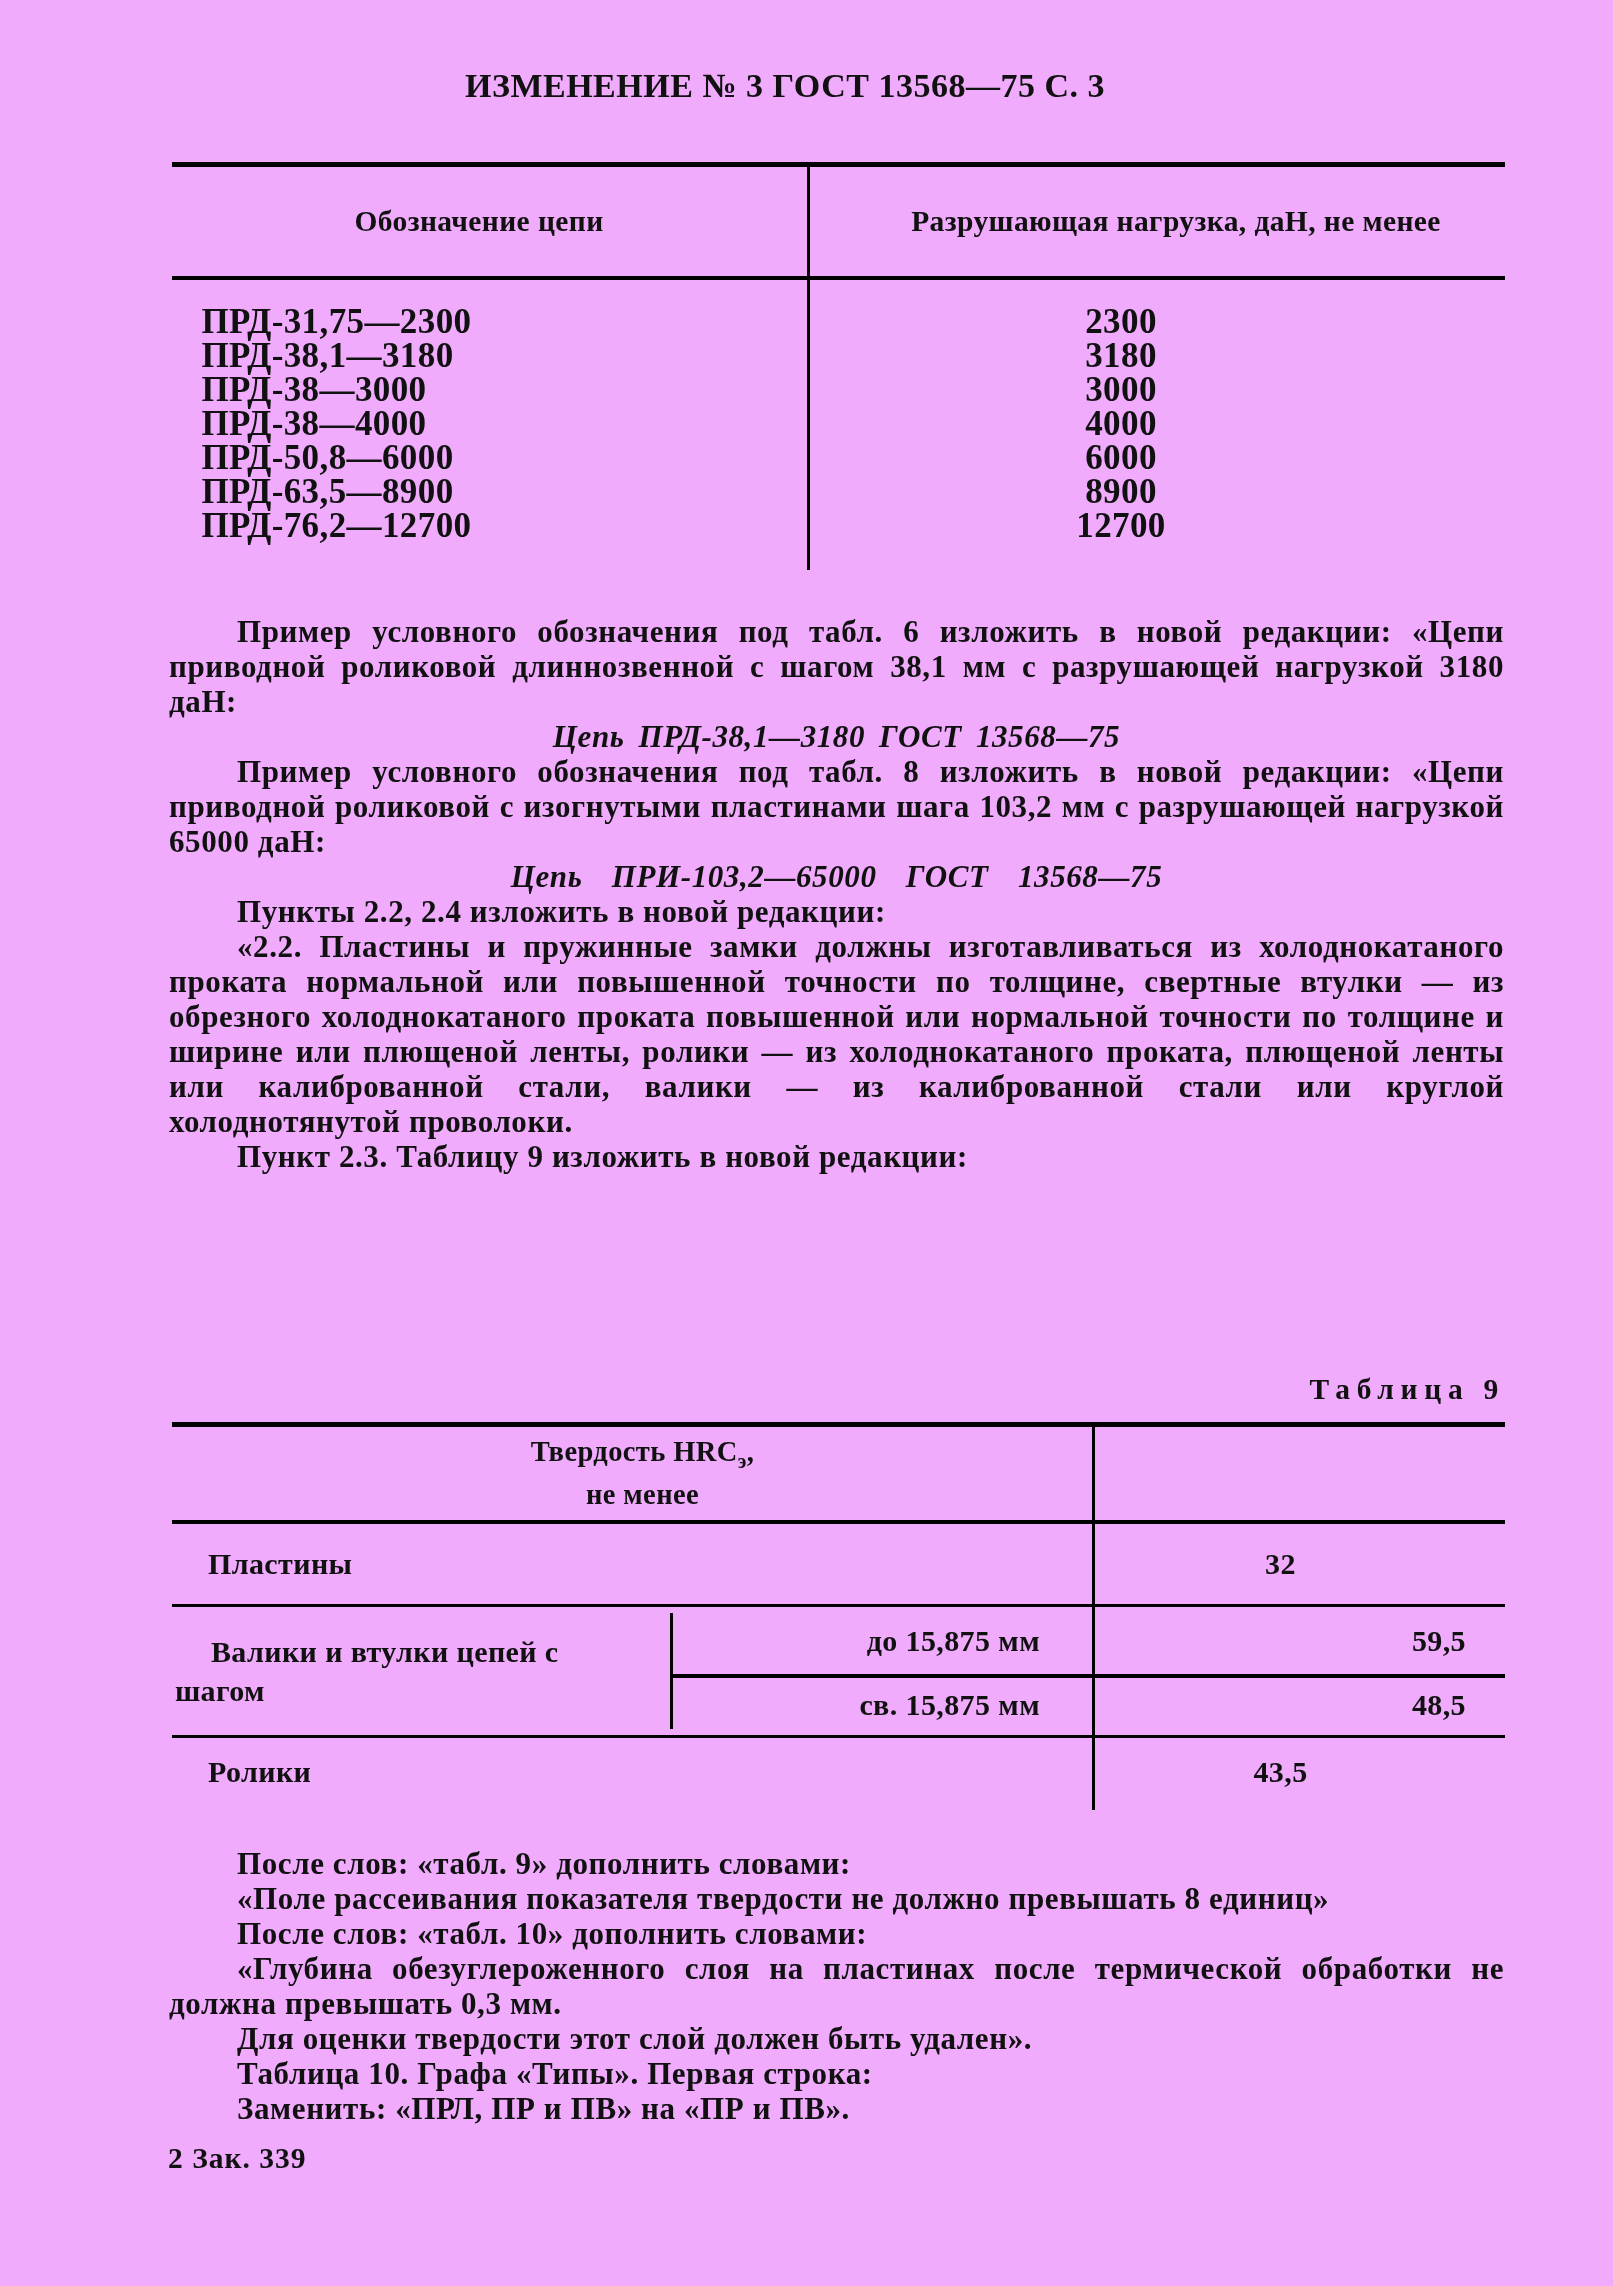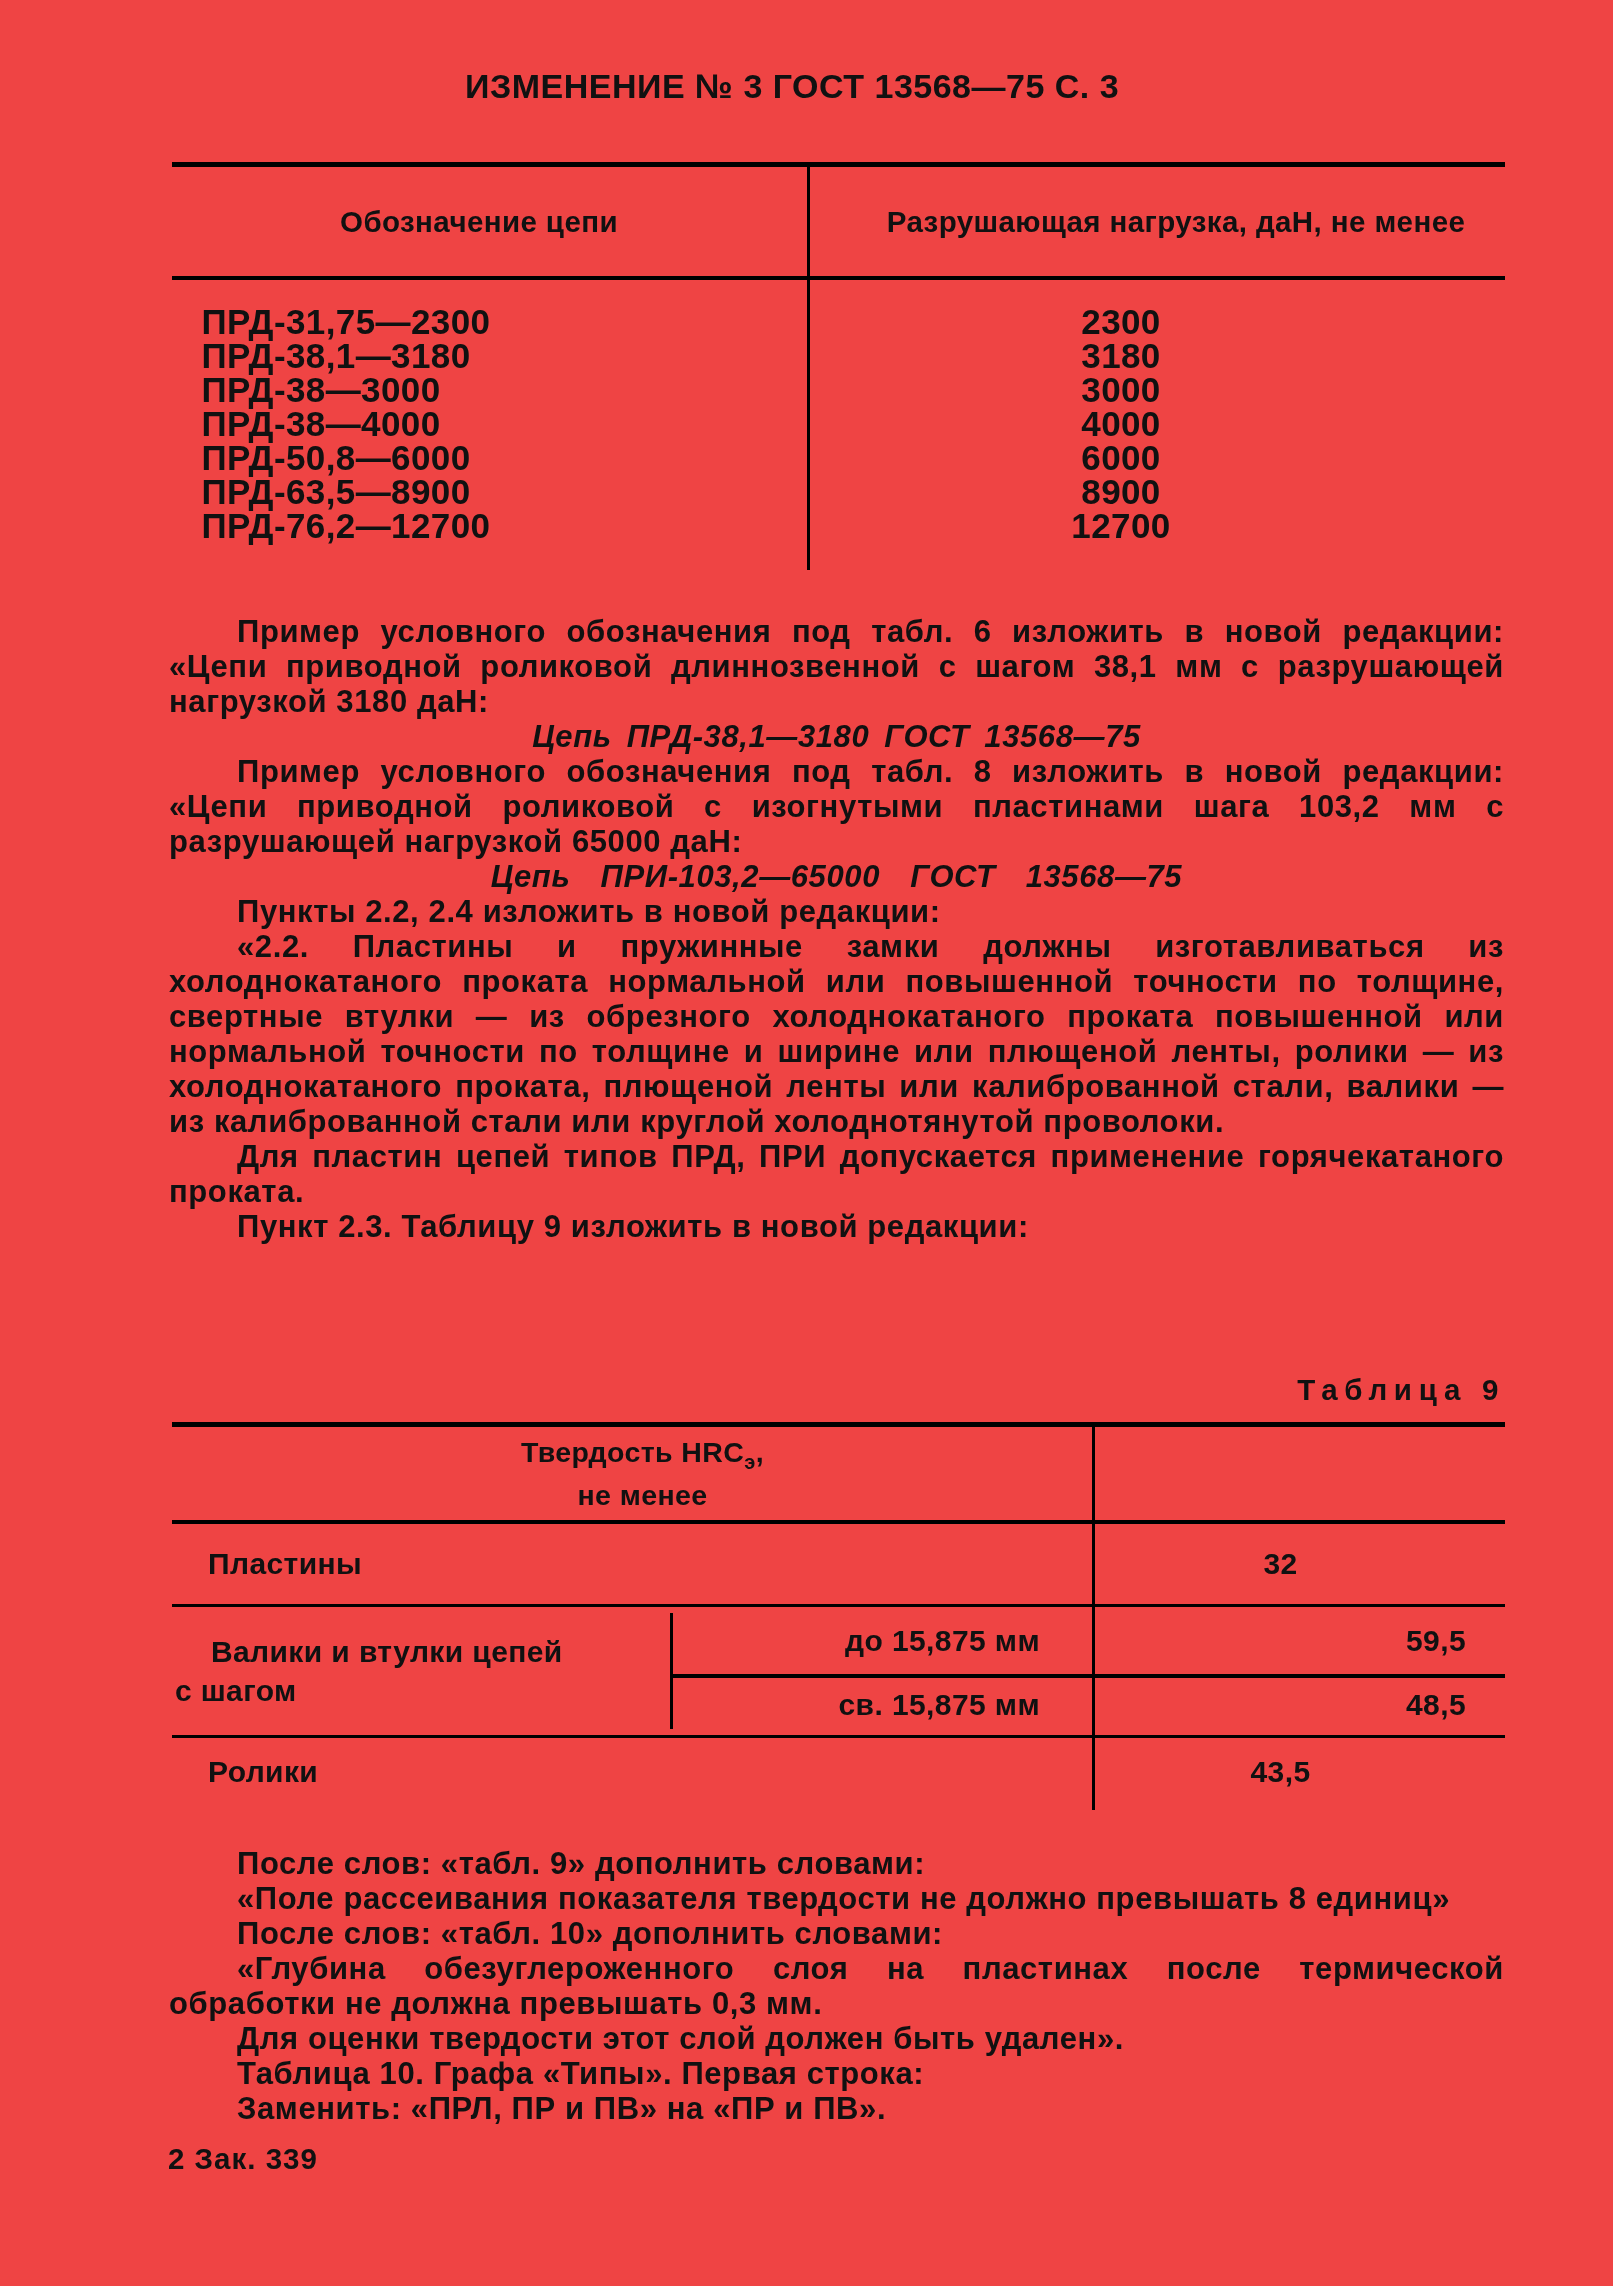--- a/index.html
+++ b/index.html
@@ -1,22 +1,22 @@
 <!DOCTYPE html>
 <html lang="ru" style="font-size:15px"><head>
 <meta charset="utf-8">
 <style>
   html, body { margin: 0; padding: 0; background: #ffffff; }
   .page {
     position: relative;
     width: 1613px;
     height: 2286px;
-    background: #ef4444;
+    background: #f0abfc;
     color: #111;
-    font-family: Liberation Sans, sans-serif;
+    font-family: Liberation Serif, serif;
     font-weight: 600;
     overflow: hidden;
   }
 
   
   .doc-header {
     position: absolute;
     top: 67px; left: 465px;
     font-size: 34px;
     font-weight: 700;
@@ -218,21 +218,20 @@
     <div class="t6-divider"></div>
   </div>
 
   <div class="textblock block1">
     <p>Пример условного обозначения под табл. 6 изложить в новой редакции: «Цепи приводной роликовой длиннозвенной с шагом 38,1 мм с разрушающей нагрузкой 3180 даН:</p>
     <p class="sig">Цепь ПРД-38,1—3180 ГОСТ 13568—75</p>
     <p>Пример условного обозначения под табл. 8 изложить в новой редакции: «Цепи приводной роликовой с изогнутыми пластинами шага 103,2 мм с разрушающей нагрузкой 65000 даН:</p>
     <p class="sig sig-wide">Цепь ПРИ-103,2—65000 ГОСТ 13568—75</p>
     <p>Пункты 2.2, 2.4 изложить в новой редакции:</p>
     <p>«2.2. Пластины и пружинные замки должны изготавливаться из холоднокатаного проката нормальной или повышенной точности по толщине,  свертные втулки — из обрезного холоднокатаного проката повышенной или нормальной точности по толщине и ширине или плющеной ленты, ролики — из холоднокатаного проката, плющеной ленты или калиброванной стали, валики — из калиброванной стали или круглой холоднотянутой проволоки.</p>
-    <p>Для пластин цепей типов ПРД, ПРИ допускается применение горячекатаного проката.</p>
     <p>Пункт 2.3. Таблицу 9 изложить в новой редакции:</p>
   </div>
 
   <div class="t9-caption">Таблица 9</div>
 
   <div class="t9">
     <div class="t9-head">
       <div class="h2">
         <span>Твердость HRC</span><sub>э</sub><span>,</span>
         <div>не менее</div>

